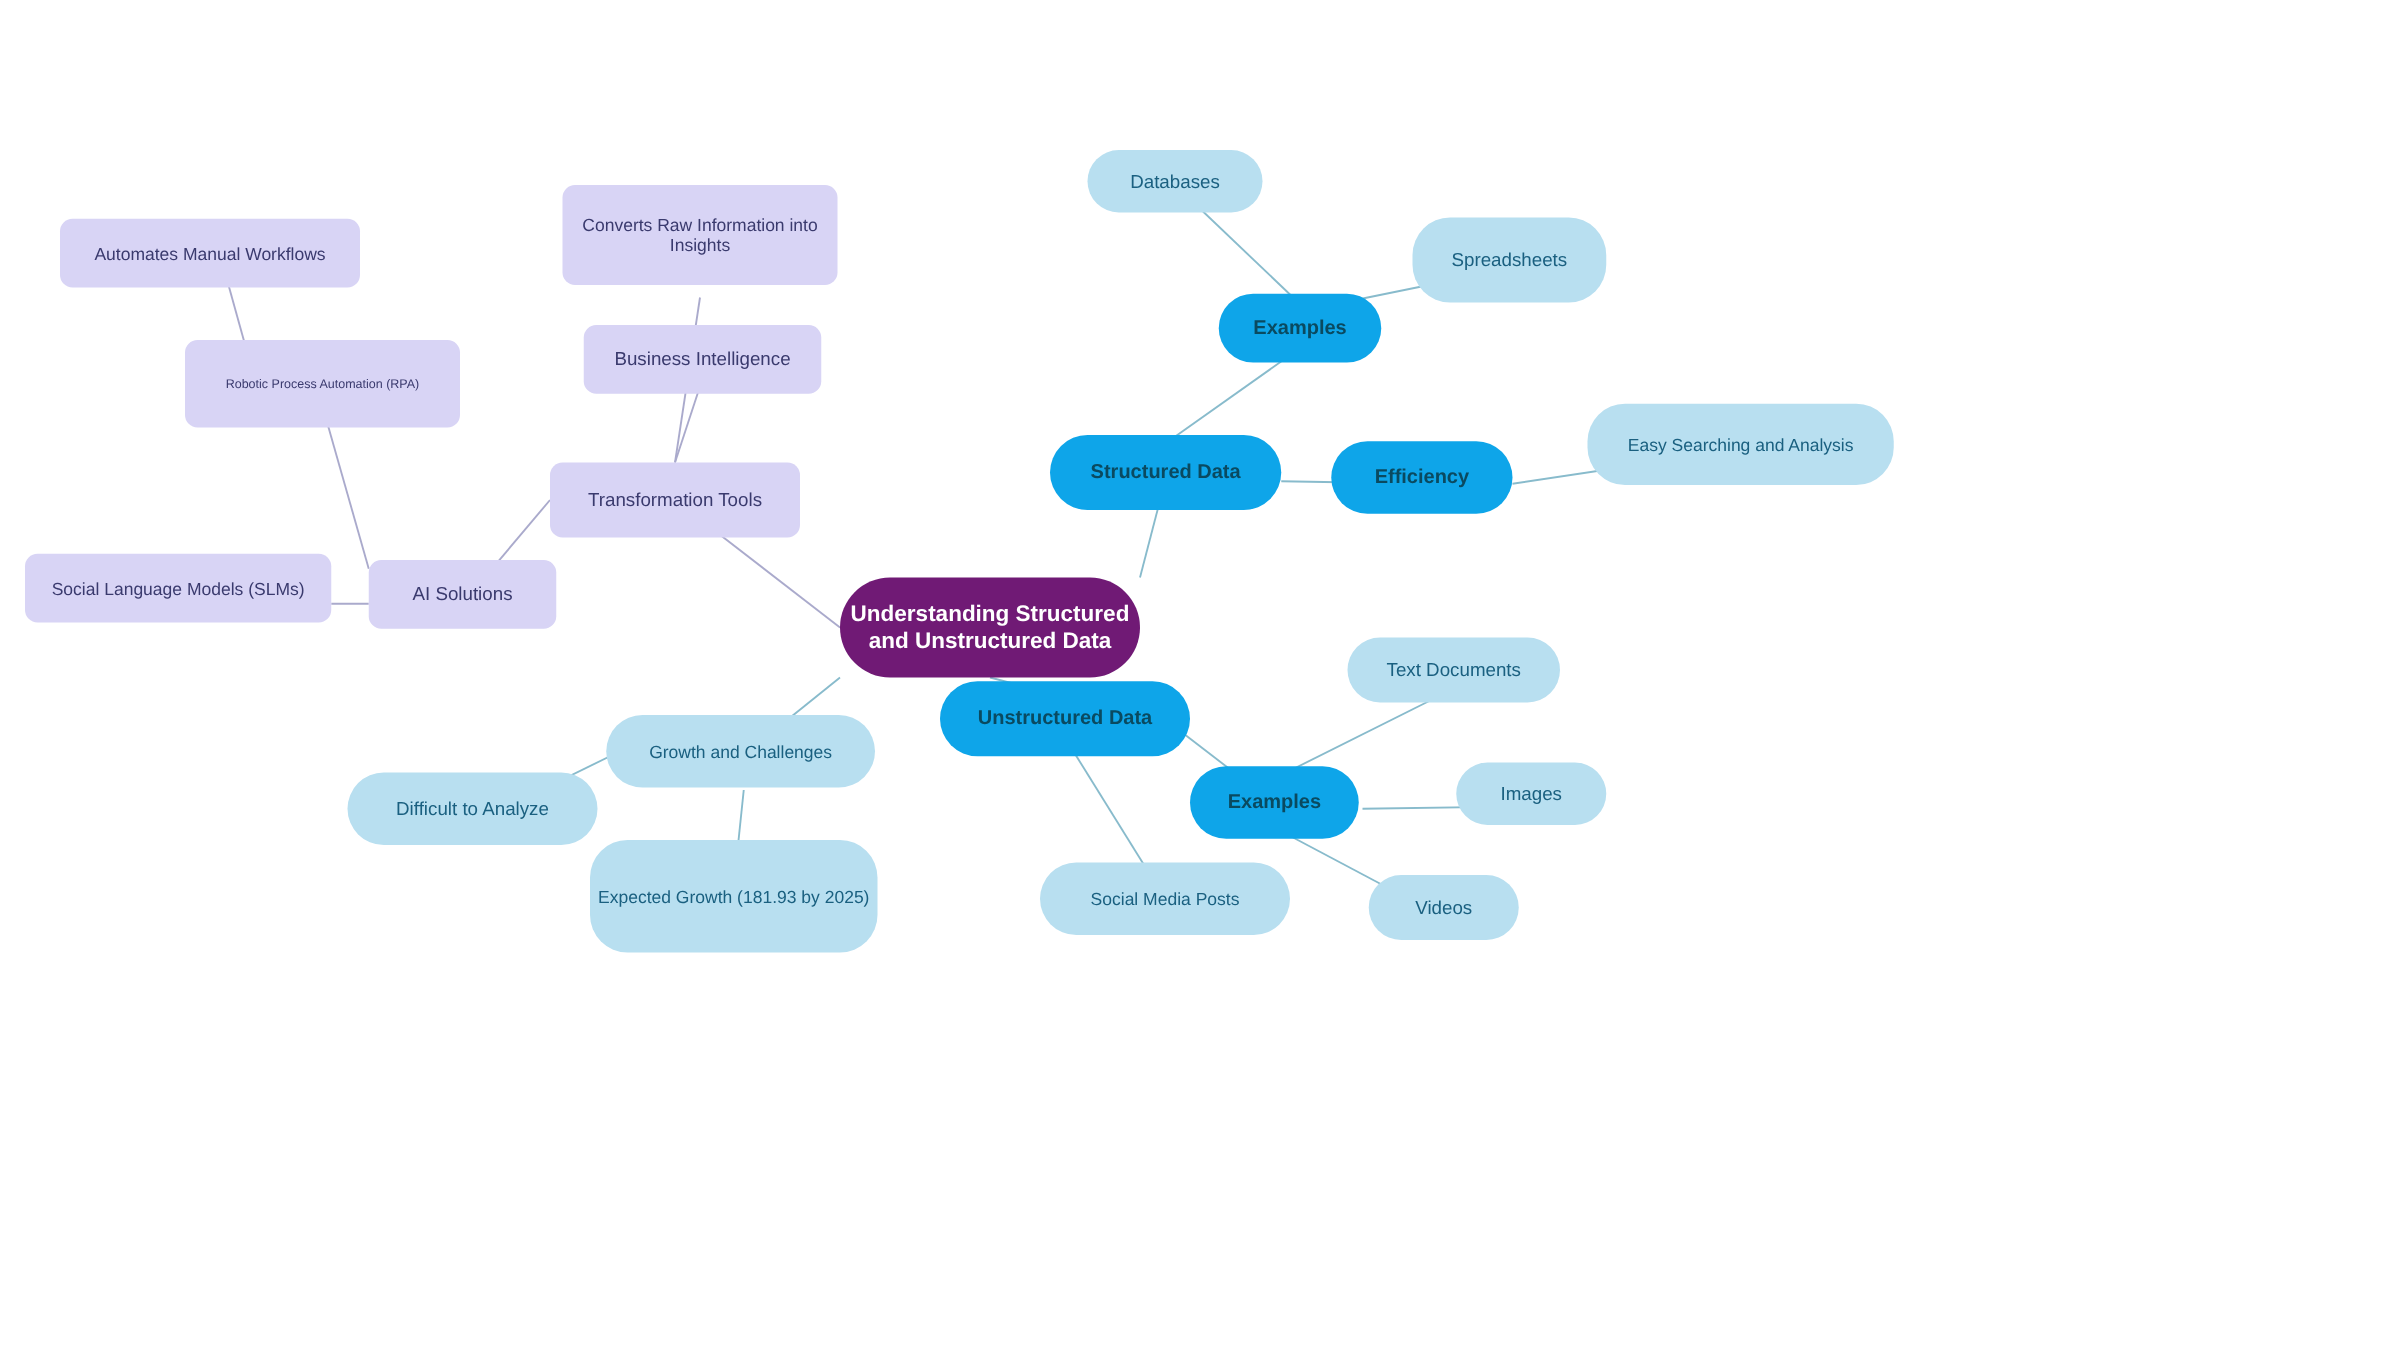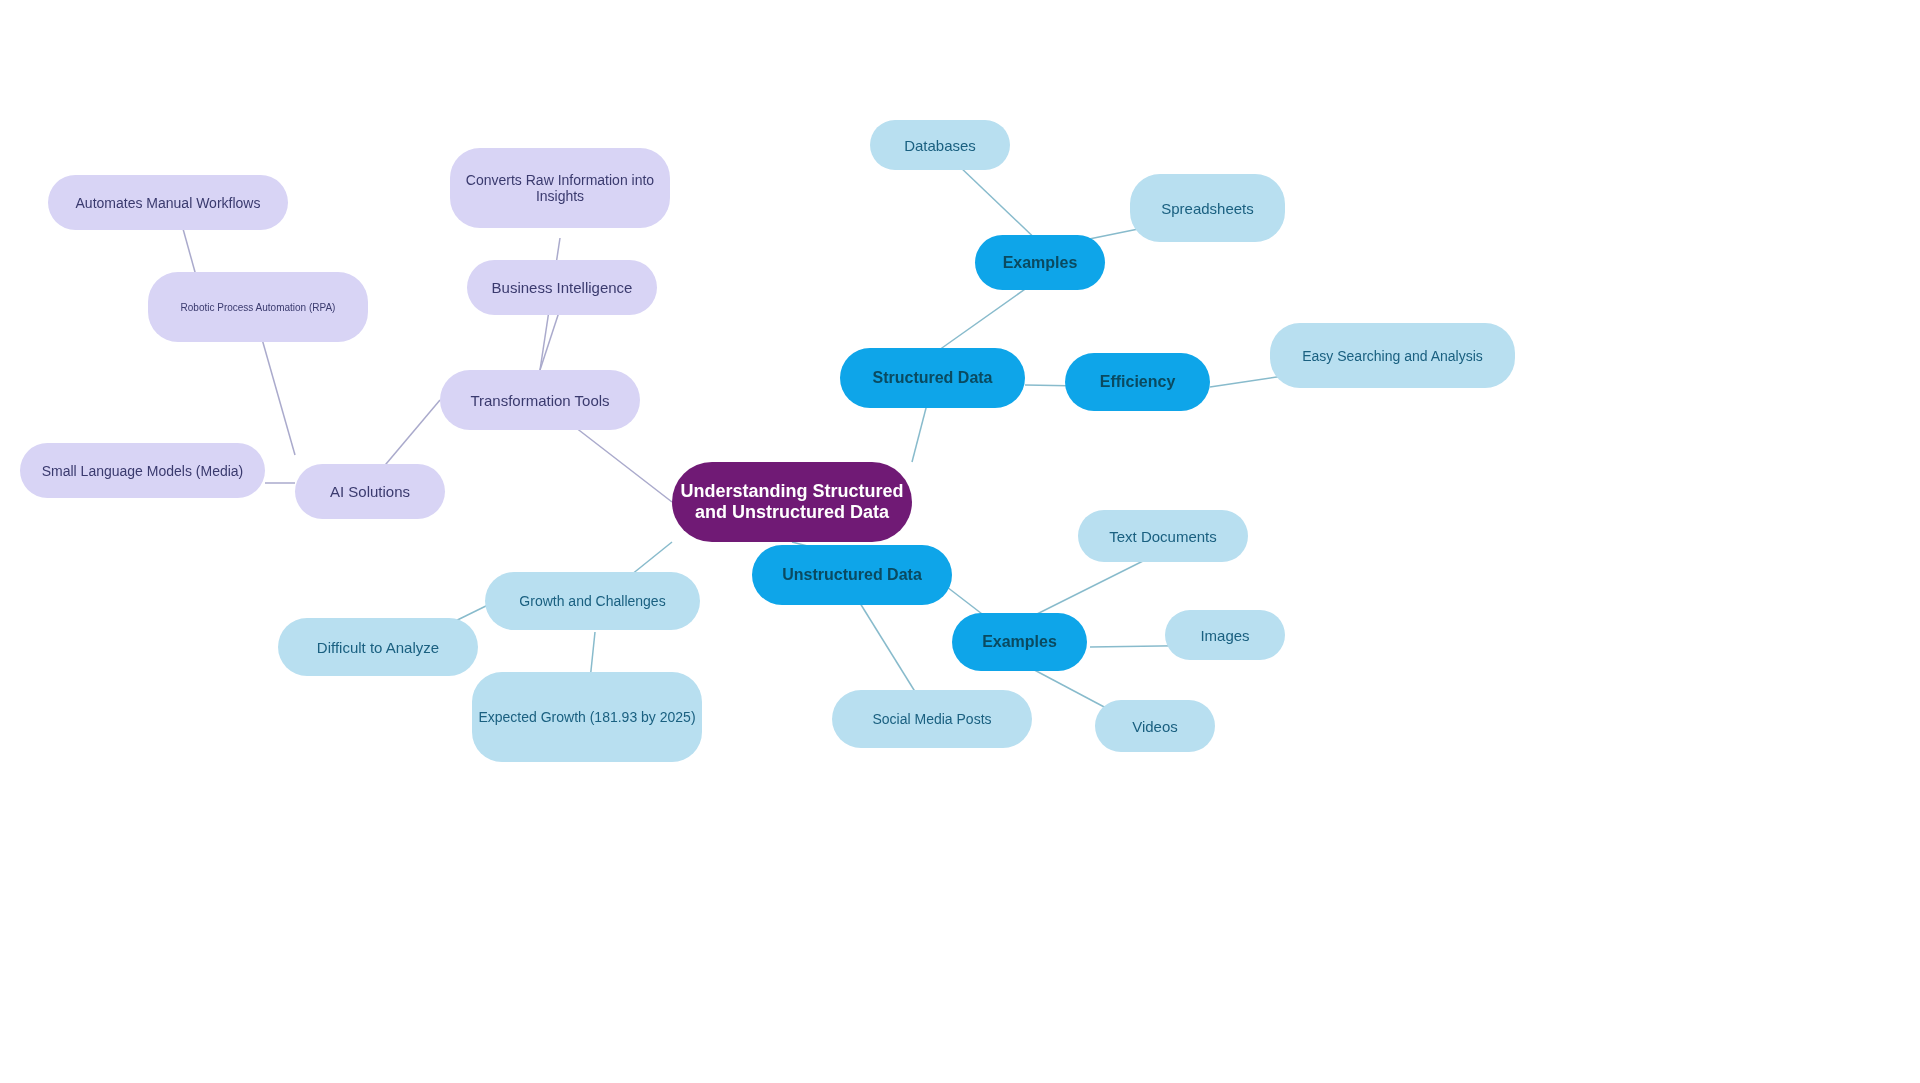--- a/index.html
+++ b/index.html
@@ -36,21 +36,21 @@
       font-weight: 600;
       width: 240px;
       height: 80px;
       border-radius: 40px;
     }
     .node-purple {
       background: #d8d4f5;
       color: #3a3a6e;
       font-size: 15px;
       font-weight: 500;
-      border-radius: 30px;
+      border-radius: 10px;
     }
     .node-blue {
       background: #b8dff0;
       color: #1a6080;
       font-size: 15px;
       font-weight: 500;
       border-radius: 30px;
     }
     .node-blue-dark {
       background: #0ea5e9;
@@ -112,27 +112,27 @@
 
 <div class="node node-center" style="left:672px; top:462px; width:240px; height:80px;">Understanding Structured and
 Unstructured Data</div>
 
 <div class="node node-purple" style="left:440px; top:370px; width:200px; height:60px;">Transformation Tools</div>
 
 <div class="node node-purple" style="left:450px; top:148px; width:220px; height:80px; font-size:14px;">Converts Raw Information into Insights</div>
 
 <div class="node node-purple" style="left:467px; top:260px; width:190px; height:55px;">Business Intelligence</div>
 
-<div class="node node-purple" style="left:295px; top:464px; width:150px; height:55px;">AI Solutions</div>
+<div class="node node-purple" style="left:295px; top:448px; width:150px; height:55px;">AI Solutions</div>
 
 <div class="node node-purple" style="left:148px; top:272px; width:220px; height:70px; font-size:10px;">Robotic Process Automation (RPA)</div>
 
 <div class="node node-purple" style="left:48px; top:175px; width:240px; height:55px; font-size:14px;">Automates Manual Workflows</div>
 
-<div class="node node-purple" style="left:20px; top:443px; width:245px; height:55px; font-size:14px;">Small Language Models (Media)</div>
+<div class="node node-purple" style="left:20px; top:443px; width:245px; height:55px; font-size:14px;">Social Language Models (SLMs)</div>
 
 <div class="node node-blue-dark" style="left:840px; top:348px; width:185px; height:60px;">Structured Data</div>
 
 <div class="node node-blue-dark" style="left:975px; top:235px; width:130px; height:55px;">Examples</div>
 
 <div class="node node-blue" style="left:870px; top:120px; width:140px; height:50px;">Databases</div>
 
 <div class="node node-blue" style="left:1130px; top:174px; width:155px; height:68px;">Spreadsheets</div>
 
 <div class="node node-blue-dark" style="left:1065px; top:353px; width:145px; height:58px;">Efficiency</div>

